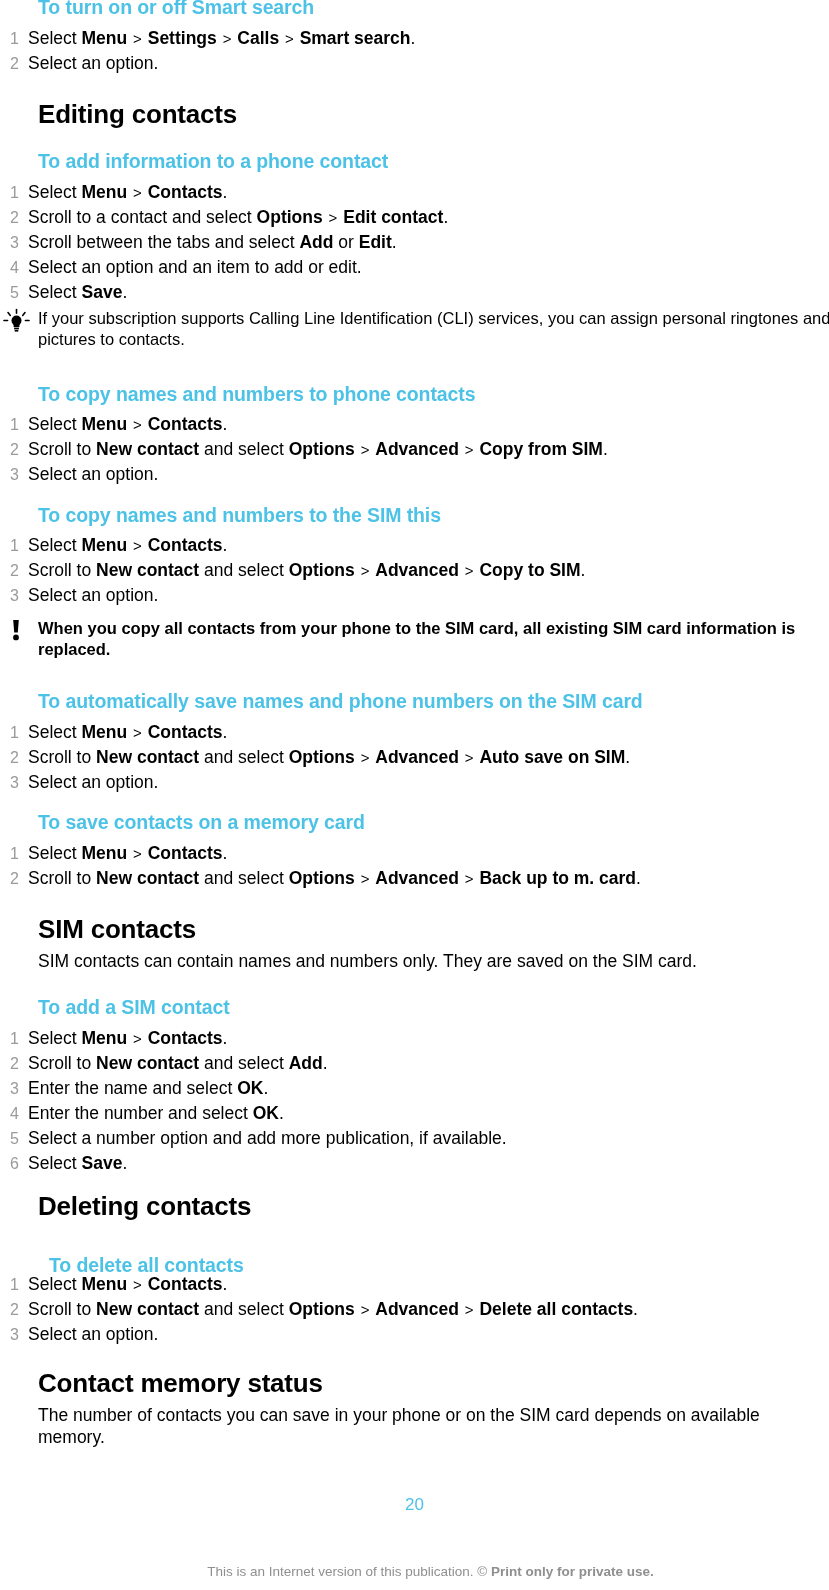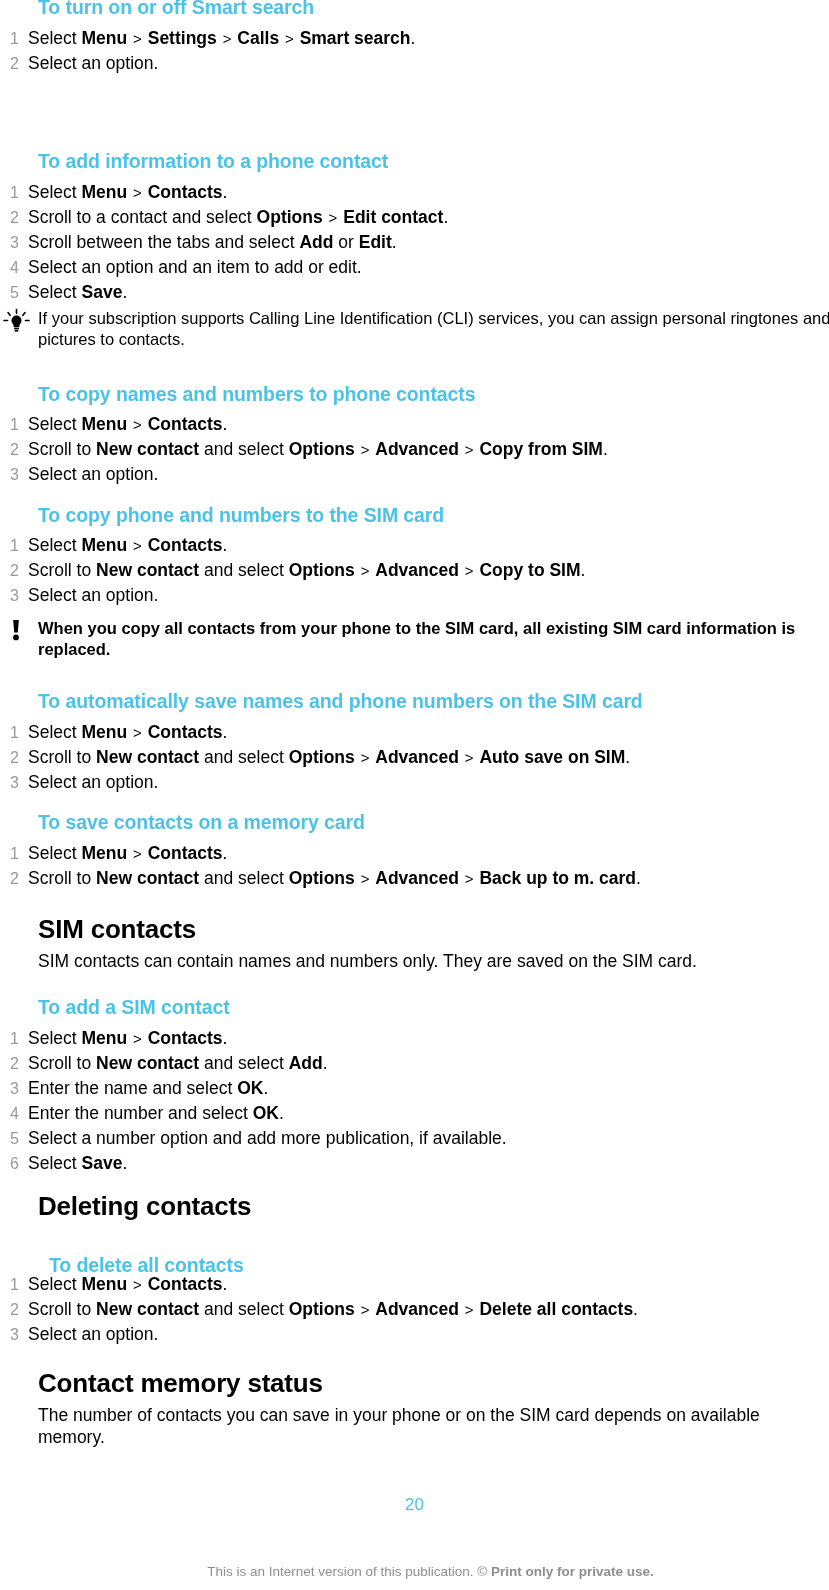--- a/index.html
+++ b/index.html
@@ -128,20 +128,21 @@
 <body>
 
 <div class="page">
 
   <h3 class="task-title" style="position:absolute;left:38px;top:-4px;">To turn on or off Smart search</h3>
   <ol class="steps" style="position:absolute;left:0;top:26px;">
       <li>Select <b>Menu</b> <span class="gt">&gt;</span> <b>Settings</b> <span class="gt">&gt;</span> <b>Calls</b> <span class="gt">&gt;</span> <b>Smart search</b>.</li>
       <li>Select an option.</li>
     </ol>
 
+  <h2 class="section-title" style="position:absolute;left:38px;top:99px;">Editing contacts</h2>
 
   <h3 class="task-title" style="position:absolute;left:38px;top:150px;">To add information to a phone contact</h3>
   <ol class="steps" style="position:absolute;left:0;top:180px;">
       <li>Select <b>Menu</b> <span class="gt">&gt;</span> <b>Contacts</b>.</li>
       <li>Scroll to a contact and select <b>Options</b> <span class="gt">&gt;</span> <b>Edit contact</b>.</li>
       <li>Scroll between the tabs and select <b>Add</b> or <b>Edit</b>.</li>
       <li>Select an option and an item to add or edit.</li>
       <li>Select <b>Save</b>.</li>
     </ol>
 
@@ -167,21 +168,21 @@
     <p class="callout-text">If your subscription supports Calling Line Identification (CLI) services, you can assign personal ringtones and pictures to contacts.</p>
   </div>
 
   <h3 class="task-title" style="position:absolute;left:38px;top:383px;">To copy names and numbers to phone contacts</h3>
   <ol class="steps" style="position:absolute;left:0;top:412px;">
       <li>Select <b>Menu</b> <span class="gt">&gt;</span> <b>Contacts</b>.</li>
       <li>Scroll to <b>New contact</b> and select <b>Options</b> <span class="gt">&gt;</span> <b>Advanced</b> <span class="gt">&gt;</span> <b>Copy from SIM</b>.</li>
       <li>Select an option.</li>
     </ol>
 
-  <h3 class="task-title" style="position:absolute;left:38px;top:504px;">To copy phone and numbers to the SIM card</h3>
+  <h3 class="task-title" style="position:absolute;left:38px;top:504px;">To copy names and numbers to the SIM this</h3>
   <ol class="steps" style="position:absolute;left:0;top:533px;">
       <li>Select <b>Menu</b> <span class="gt">&gt;</span> <b>Contacts</b>.</li>
       <li>Scroll to <b>New contact</b> and select <b>Options</b> <span class="gt">&gt;</span> <b>Advanced</b> <span class="gt">&gt;</span> <b>Copy to SIM</b>.</li>
       <li>Select an option.</li>
     </ol>
 
   <div class="callout note" style="position:absolute;left:0;top:618px;width:829px;">
     <span class="callout-icon">
       <svg width="30" height="30" viewBox="0 0 30 30" xmlns="http://www.w3.org/2000/svg">
         <path d="M11.2 2.0 h5.6 l-1.0 12.6 h-3.6 z" fill="#000"></path>

